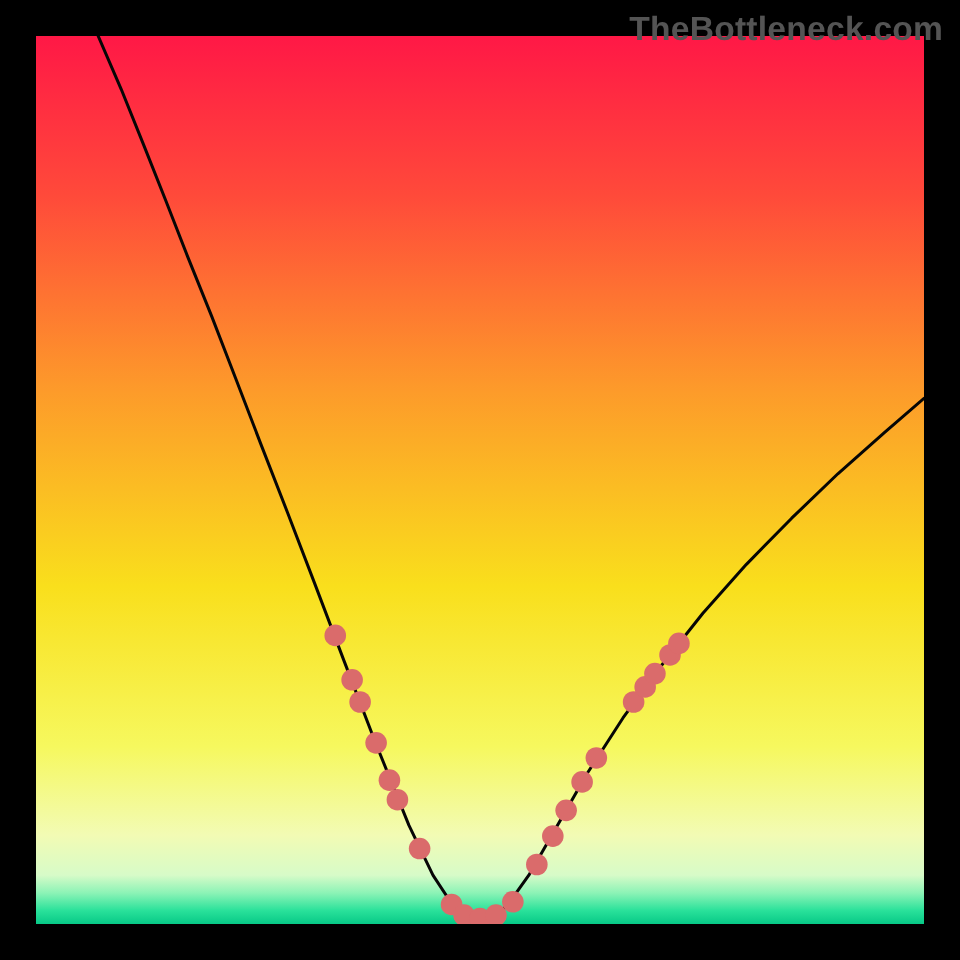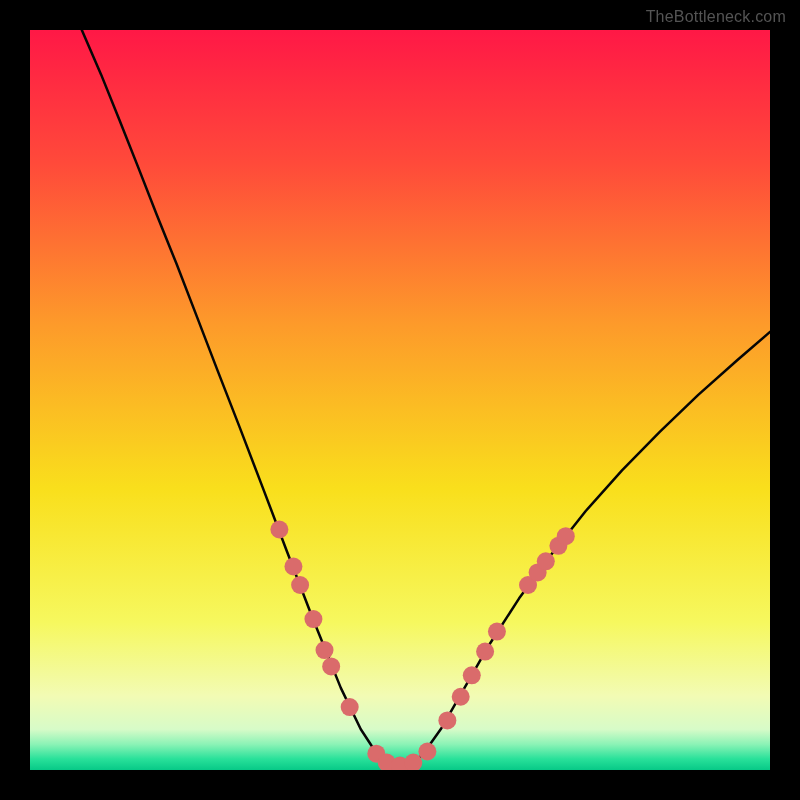--- a/index.html
+++ b/index.html
@@ -1,18 +1,18 @@
 <!DOCTYPE html>
 <html><head>
 <meta charset="utf-8">
 <style>
   html,body{margin:0;padding:0;width:800px;height:800px;background:#000;overflow:hidden;font-family:Arial,Helvetica,sans-serif}
   .frame{position:absolute;inset:0;background:#000}
   .plot{position:absolute;left:30px;top:30px;width:740px;height:740px}
-  .watermark{position:absolute;top:8px;right:14px;color:#545454;font-size:16px;font-weight:400;letter-spacing:.2px}
+  .watermark{position:absolute;top:8px;right:14px;color:#545454;font-size:28px;font-weight:700;letter-spacing:.2px}
   svg{display:block}
 </style>
 </head>
 <body>
 <div class="frame">
   <div class="plot">
     <svg id="svg" width="740" height="740" viewBox="0 0 740 740">
         <defs>
           <linearGradient id="bg" x1="0" y1="0" x2="0" y2="1">
             <stop offset="0%" stop-color="#ff1846"></stop>

